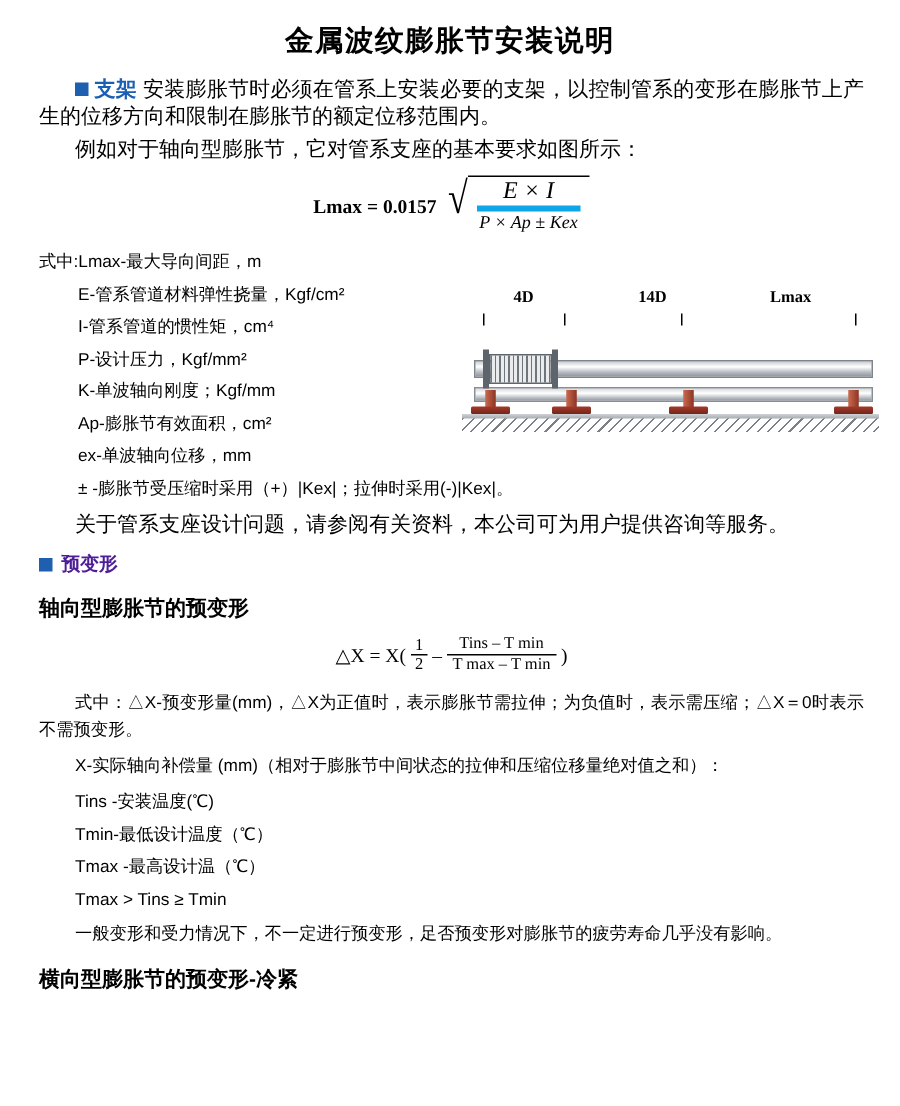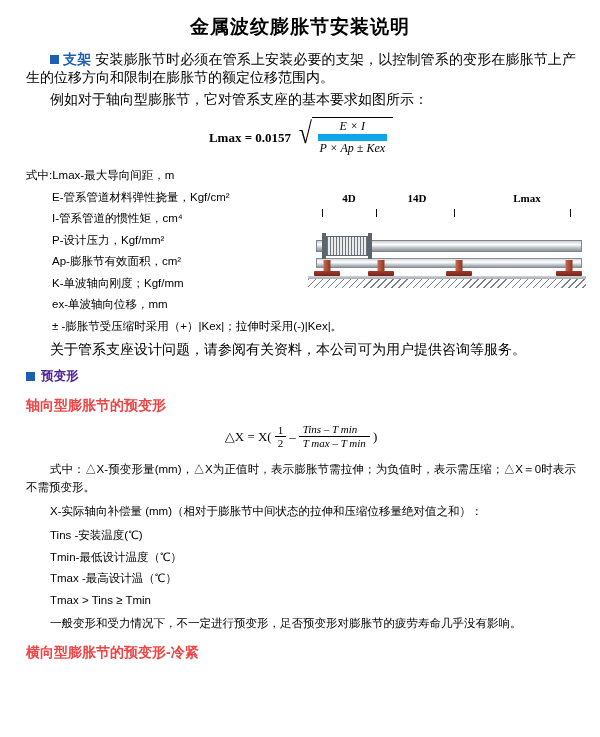--- a/index.html
+++ b/index.html
@@ -56,21 +56,21 @@
     height: 9px;
     background: #1f5fb0;
     flex: 0 0 auto;
   }
   .sect-head .txt { color: #4c1d95; }
   .inline-head {
     font-weight: bold;
     color: #1a5fb4;
   }
   .sub-head {
-    color: #ef4444;
+    color: #000000;
     font-size: 14px;
     font-weight: bold;
     margin: 12px 0 6px 0;
   }
   .legend {
     font-size: 11.5px;
     line-height: 19.5px;
   }
   .legend div { white-space: nowrap; }
   .l1 { margin-left: 0px; }
@@ -104,23 +104,23 @@
     display: inline-block;
     text-align: center;
     border-top: 1px solid #000;
     padding: 0 6px;
     position: relative;
     top: -1px;
   }
   .frac .num {
     display: block;
     font-style: italic;
-    font-size: 12px;
+    font-size: 16px;
     padding: 1px 2px 0 2px;
-    border-bottom: 7px solid #0ea5e9;
+    border-bottom: 4px solid #0ea5e9;
   }
   .frac .den {
     display: block;
     font-style: italic;
     font-size: 12px;
     padding: 0 2px 1px 2px;
   }
 
   
   .cols {
@@ -256,24 +256,24 @@
     display: inline-block;
     text-align: center;
     vertical-align: middle;
     font-size: 11px;
     line-height: 12px;
   }
   .smallfrac .n { display:block; border-bottom: 1px solid #000; padding: 0 3px;}
   .smallfrac .d { display:block; padding: 0 3px;}
   .bigfrac {
     display: inline-block;
+    text-align: center;
     vertical-align: middle;
     font-size: 11px;
     line-height: 13px;
-    font-style: italic;
   }
   .bigfrac .n { display:block; border-bottom: 1px solid #000; padding: 0 4px; white-space: nowrap;}
   .bigfrac .d { display:block; padding: 0 4px; white-space: nowrap;}
   .list-lines div { margin-bottom: 2px; }
 </style>
 </head>
 <body>
 
 <div class="page">
 
@@ -301,31 +301,31 @@
         </span>
       </div>
     </div>
 
     <div class="cols">
       <div class="col-left legend list-lines">
         <div class="l1">式中:Lmax-最大导向间距，m</div>
         <div class="l2">E-管系管道材料弹性挠量，Kgf/cm²</div>
         <div class="l2">I-管系管道的惯性矩，cm⁴</div>
         <div class="l2">P-设计压力，Kgf/mm²</div>
+        <div class="l2">K-单波轴向刚度；Kgf/mm</div>
         <div class="l2">Ap-膨胀节有效面积，cm²</div>
-        <div class="l2">K-单波轴向刚度；Kgf/mm</div>
         <div class="l2">ex-单波轴向位移，mm</div>
         <div class="l2">± -膨胀节受压缩时采用（+）|Kex|；拉伸时采用(-)|Kex|。</div>
       </div>
 
       <div class="col-right">
         <div class="fig">
           <div class="dimrow">
             <div class="dim" style="left:18px;width:46px;">4D</div>
-            <div class="dim" style="left:78px;width:62px;">14D</div>
+            <div class="dim" style="left:96px;width:62px;">14D</div>
             <div class="dim" style="left:182px;width:74px;">Lmax</div>
             <div class="tickline">
               <div class="tick" style="left:14px;"></div>
               <div class="tick" style="left:68px;"></div>
               <div class="tick" style="left:146px;"></div>
               <div class="tick" style="left:262px;"></div>
             </div>
           </div>
           <div class="pipe-area">
             <div class="pipe"></div>

